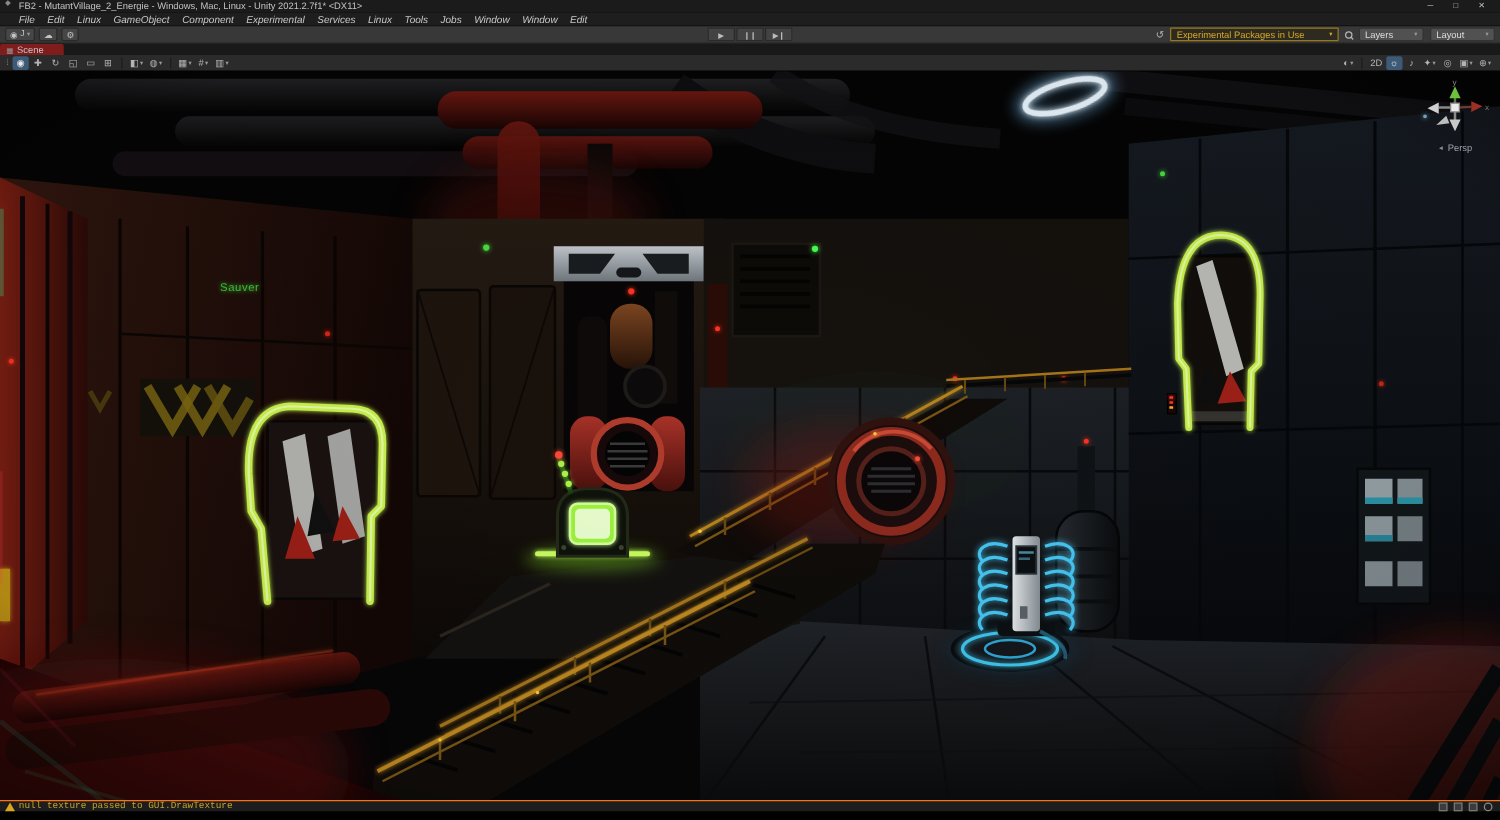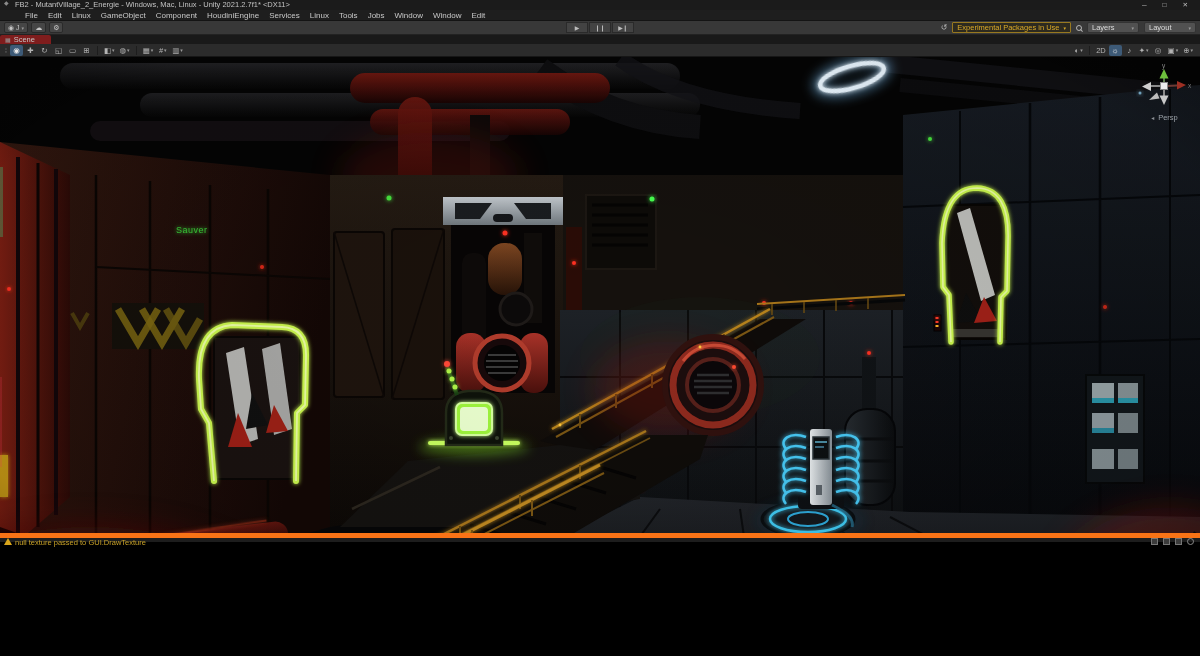--- a/index.html
+++ b/index.html
@@ -6,37 +6,37 @@
   html,body { width:1200px; height:656px; overflow:hidden; background:#000;
     font-family:"Liberation Sans", sans-serif; }
   
   .titlebar { height:10px; background:#1b1b1b; display:flex; 
     gap:4px; padding:0 4px; }
   .app-icon { width:7px; height:7px; color:#8a8a8a; font-size:6px; line-height:7px; }
   .title-text { font-size:7.5px; color:#c2c2c2; white-space:nowrap; }
   .win-controls { margin-left:auto; display:flex; gap:16px; padding-right:8px; }
   .win-btn { font-size:6.5px; color:#c0c0c0; line-height:10px; }
   .menubar { height:11px; background:#1e1e1e; border-bottom:1px solid #141414;
-    display:flex; align-items:flex-start; padding-left:20px; }
+    display:flex; align-items:flex-start; padding-left:10px;font-style:italic; }
   .menu-item { font-size:8px; color:#c8c8c8; padding:0 5px; line-height:11px; }
   
   .toolbar { height:14px; background:#383838; border-bottom:1px solid #222;
     display:flex; align-items:center; padding:0 4px; position:relative; }
   .tb-btn { height:11px; background:#464646; border:1px solid #2a2a2a; border-radius:2px;
     color:#c4c4c4; font-size:7px; display:flex; align-items:center; padding:0 3px;
     gap:2px; margin-right:3px; }
   .caret { font-size:5px; color:#9a9a9a; }
   .play-cluster { position:absolute; left:50%; transform:translateX(-50%);
     display:flex; gap:1px; }
   .play-btn { width:22px; height:11px; background:#434343; border:1px solid #2a2a2a;
     color:#bcbcbc; font-size:6px; display:flex; align-items:center; justify-content:center; }
   .tb-right { margin-left:auto; display:flex; align-items:center; gap:5px; }
   .icon-plain { color:#b6b6b6; font-size:8px; }
   .badge { height:11px; border:1px solid #97781f; background:#2d2a1f; color:#d8a827;
-    font-size:7.5px; display:flex; align-items:center; gap:4px; padding:0 4px; border-radius:1px; }
+    font-size:7.5px; display:flex; align-items:center; gap:20px; padding:0 4px; border-radius:1px; }
   .search { width:6px; height:6px; border:1px solid #b5b5b5; border-radius:50%; position:relative; }
   .search::after { content:""; position:absolute; width:3px; height:1px; background:#b5b5b5;
     transform:rotate(45deg); right:-2px; bottom:-1px; }
   .dropdown { height:11px; min-width:52px; background:#515151; border:1px solid #333;
     border-radius:2px; color:#dcdcdc; font-size:7.5px; display:flex; align-items:center;
     justify-content:space-between; padding:0 4px; gap:2px; }
   
   .tabbar { height:9px; background:#191919; display:flex; align-items:flex-end; }
   .tab { height:9px; background:#7f1d1d; border-radius:2px 2px 0 0; display:flex;
     align-items:center; gap:3px; padding:0 16px 0 5px; }
@@ -44,29 +44,29 @@
   .tab-label { font-size:7.5px; color:#c6c6c6; }
   .scenebar { height:13px; background:#2b2b2b; border-bottom:1px solid #161616;
     display:flex; align-items:center; padding:0 3px; gap:1px; }
   .sb-btn { height:11px; min-width:13px; border-radius:2px; color:#b4b4b4; font-size:7.5px;
     display:flex; align-items:center; justify-content:center; gap:1px; padding:0 2px; }
   .sb-btn.active { background:#3d5a77; color:#eaeaea; }
   .sb-sep { width:1px; height:9px; background:#1d1d1d; margin:0 3px; }
   .sb-handle { color:#7a7a7a; font-size:7px; margin:0 2px; }
   .sb-right { margin-left:auto; display:flex; align-items:center; gap:1px; padding-right:2px; }
   
-  .viewport { position:relative; width:1200px; height:476px; background:#050506; overflow:hidden; }
+  .viewport { position:relative; width:1200px; height:583px; background:#050506; overflow:hidden; }
   svg.scene { position:absolute; left:0; top:0; }
   .gizmo-wrap { position:absolute; top:4px; right:6px; width:60px; text-align:center; }
   .persp-row { margin-top:1px; font-size:7.5px; color:#9aa0a6; display:flex;
     justify-content:center; gap:3px; align-items:center; }
   .persp-arrow { font-size:5px; color:#8a8f94; }
   
-  .statusbar { height:9px; background:#1d1d1d; border-top:5px solid #f97316;
-    display:flex; align-items:flex-start; gap:3px; padding:0 4px; }
+  .statusbar { height:9px; background:#1d1d1d; border-top:1px solid #f97316;
+    display:flex; align-items:center; gap:3px; padding:0 4px;font-family:Liberation Mono, monospace; }
   .warn-tri { width:0; height:0; border-left:4px solid transparent; border-right:4px solid transparent;
     border-bottom:7px solid #d9a61c; }
   .status-msg { font-size:7.5px; color:#c9a227; line-height:9px; }
   .status-right { margin-left:auto; display:flex; align-items:center; gap:5px; padding-right:2px; }
   .st-sq { width:7px; height:7px; background:#3c3c3c; border:1px solid #767676; }
   .st-ci { width:7px; height:7px; border:1px solid #8a8a8a; border-radius:50%; }
 </style>
 </head>
 <body>
 
@@ -79,21 +79,21 @@
     <span class="win-btn">✕</span>
   </div>
 </div>
 
 <div class="menubar">
   <span class="menu-item">File</span>
   <span class="menu-item">Edit</span>
   <span class="menu-item">Linux</span>
   <span class="menu-item">GameObject</span>
   <span class="menu-item">Component</span>
-  <span class="menu-item">HoudiniEngine</span>
+  <span class="menu-item">Experimental</span>
   <span class="menu-item">Services</span>
   <span class="menu-item">Linux</span>
   <span class="menu-item">Tools</span>
   <span class="menu-item">Jobs</span>
   <span class="menu-item">Window</span>
   <span class="menu-item">Window</span>
   <span class="menu-item">Edit</span>
 </div>
 
 <div class="toolbar">

